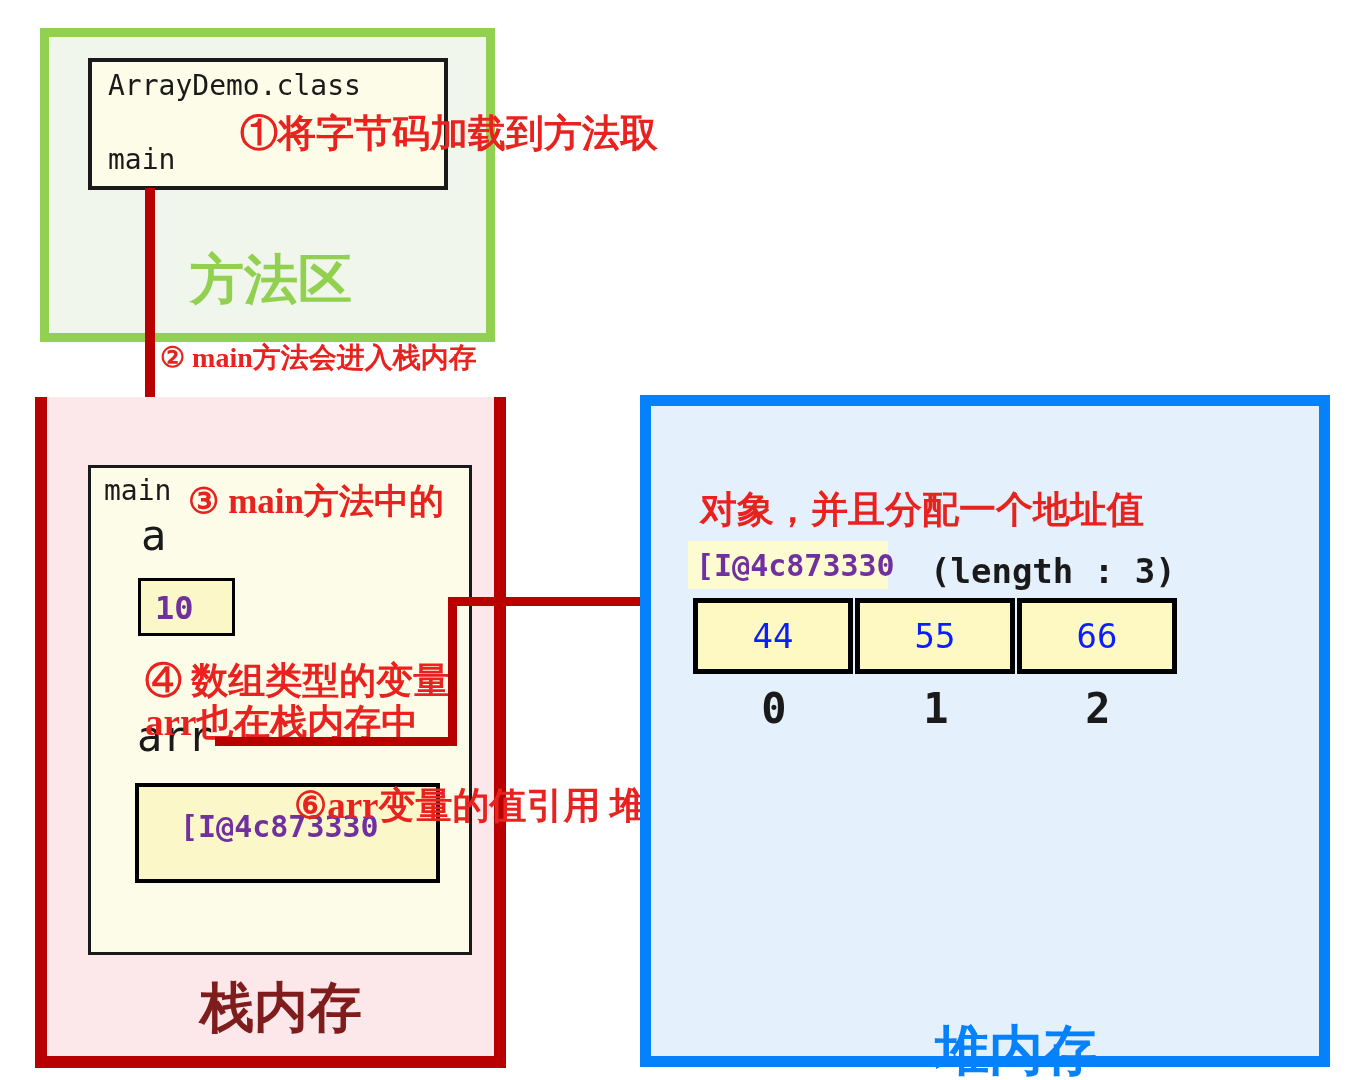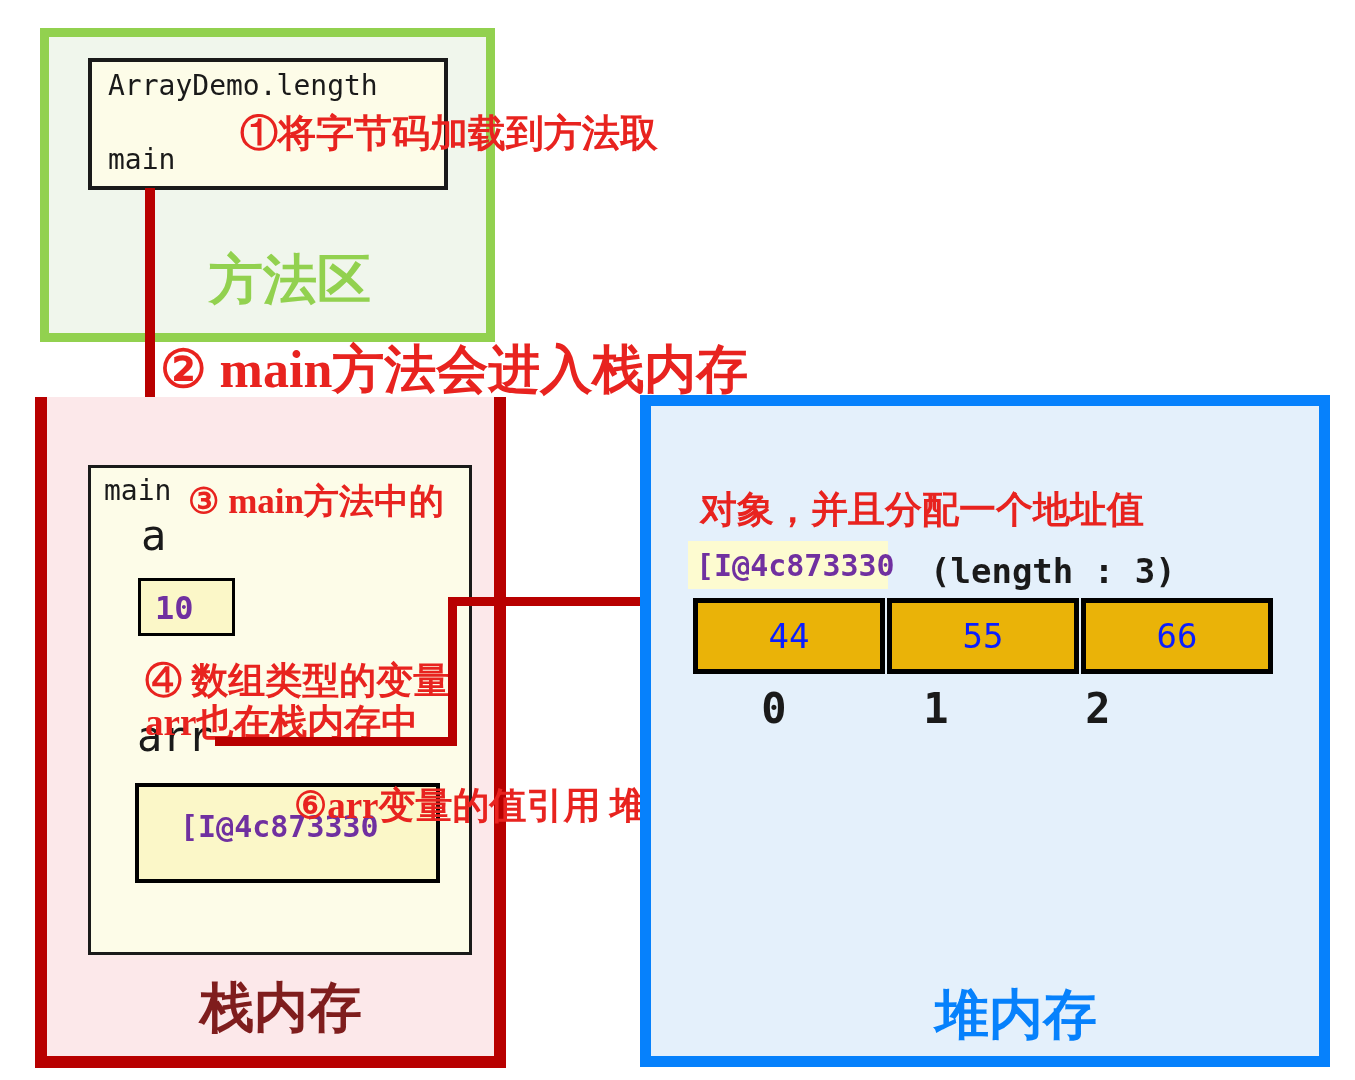--- a/index.html
+++ b/index.html
@@ -50,66 +50,66 @@
   
   .code{font-family:"DejaVu Sans Mono","Liberation Mono",monospace;color:#1a1a1a;}
   .purple{color:#7030a0;font-weight:bold;}
   .cn-red{
     font-family:"Liberation Serif","DejaVu Serif",serif;
     color:#e8231f;font-weight:bold;white-space:nowrap;
   }
   .big-label{font-weight:bold;font-size:54px;white-space:nowrap;}
   .green-label{color:#92d14f;}
   .darkred-label{color:#7f1d1d;}
-  .blue-label{color:#0681fc;}
+  .blue-label{color:#0681fc;margin-top:36px;}
   
   .arrow-line{background:#b80000;}
   .arrow-head-down{
     width:0;height:0;
     border-left:17px solid transparent;
     border-right:17px solid transparent;
     border-top:24px solid #b80000;
   }
   .arrow-head-right{
     width:0;height:0;
     border-top:15px solid transparent;
     border-bottom:15px solid transparent;
     border-left:22px solid #b80000;
   }
   
   .array-row{left:693px;top:598px;display:flex;}
   .array-cell{
-    width:192px;height:76px;box-sizing:border-box;
-    background:#eab308;border:5px solid #000000;
+    width:160px;height:76px;box-sizing:border-box;
+    background:#fef9c3;border:5px solid #000000;
     display:flex;align-items:center;justify-content:center;
     font-family:"DejaVu Sans Mono","Liberation Mono",monospace;
     font-size:34px;color:#0a1eff;margin-right:2px;
   }
   .index-row{left:693px;top:688px;display:flex;}
   .index-cell{
     width:162px;text-align:center;
     font-family:"DejaVu Sans Mono","Liberation Mono",monospace;
     font-weight:bold;font-size:42px;color:#1a1a1a;
   }
 </style>
 </head>
 <body>
 
 <div class="canvas">
 
   <div class="abs method-area"></div>
   <div class="abs class-box"></div>
-  <div class="abs code" style="left:108px;top:72px;font-size:28px;">ArrayDemo.length</div>
+  <div class="abs code" style="left:108px;top:72px;font-size:28px;">ArrayDemo.class</div>
   <div class="abs code" style="left:108px;top:146px;font-size:28px;">main</div>
-  <div class="abs big-label green-label" style="left:190px;top:252px;margin-left:19px;">方法区</div>
+  <div class="abs big-label green-label" style="left:190px;top:252px;">方法区</div>
   <div class="abs cn-red" style="left:240px;top:114px;font-size:38px;">①将字节码加载到方法取</div>
 
   <div class="abs arrow-line" style="left:145px;top:188px;width:10px;height:234px;"></div>
   <div class="abs arrow-head-down" style="left:133px;top:420px;"></div>
-  <div class="abs cn-red" style="left:160px;top:344px;font-size:52px;">② main方法会进入栈内存</div>
+  <div class="abs cn-red" style="left:160px;top:344px;font-size:28px;">② main方法会进入栈内存</div>
 
   <div class="abs stack-area"></div>
   <div class="abs stack-frame"></div>
   <div class="abs code" style="left:104px;top:477px;font-size:28px;">main</div>
   <div class="abs code" style="left:141px;top:515px;font-size:42px;">a</div>
   <div class="abs value-box-a"></div>
   <div class="abs code purple" style="left:155px;top:592px;font-size:32px;">10</div>
   <div class="abs code" style="left:137px;top:716px;font-size:42px;">arr</div>
   <div class="abs value-box-arr"></div>
   <div class="abs code purple" style="left:180px;top:812px;font-size:30px;">[I@4c873330</div>

